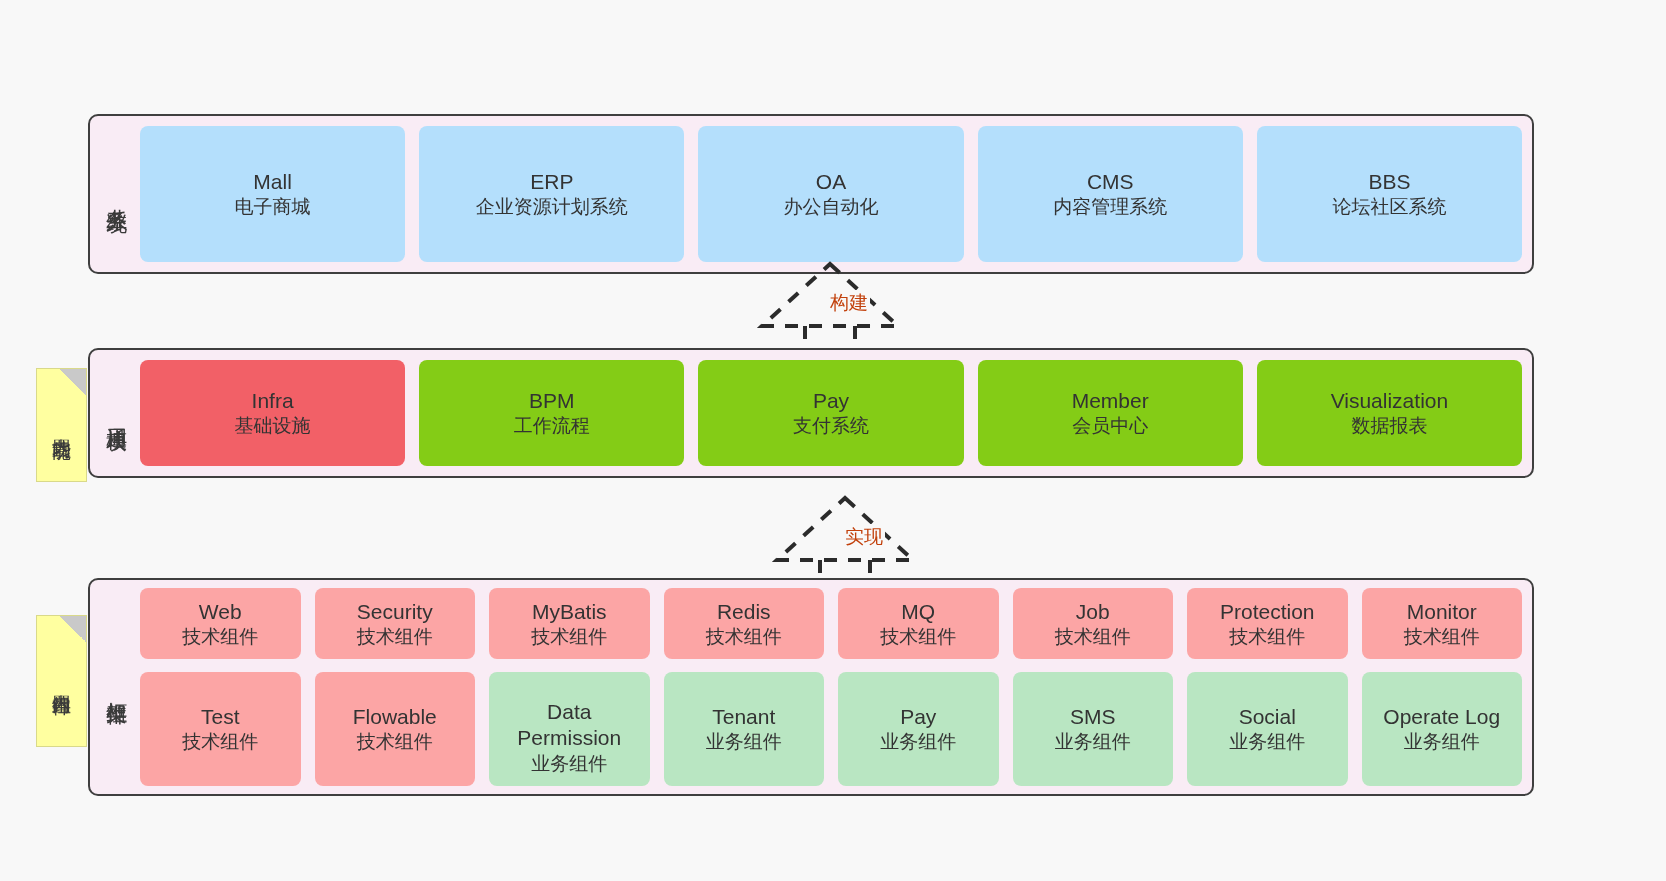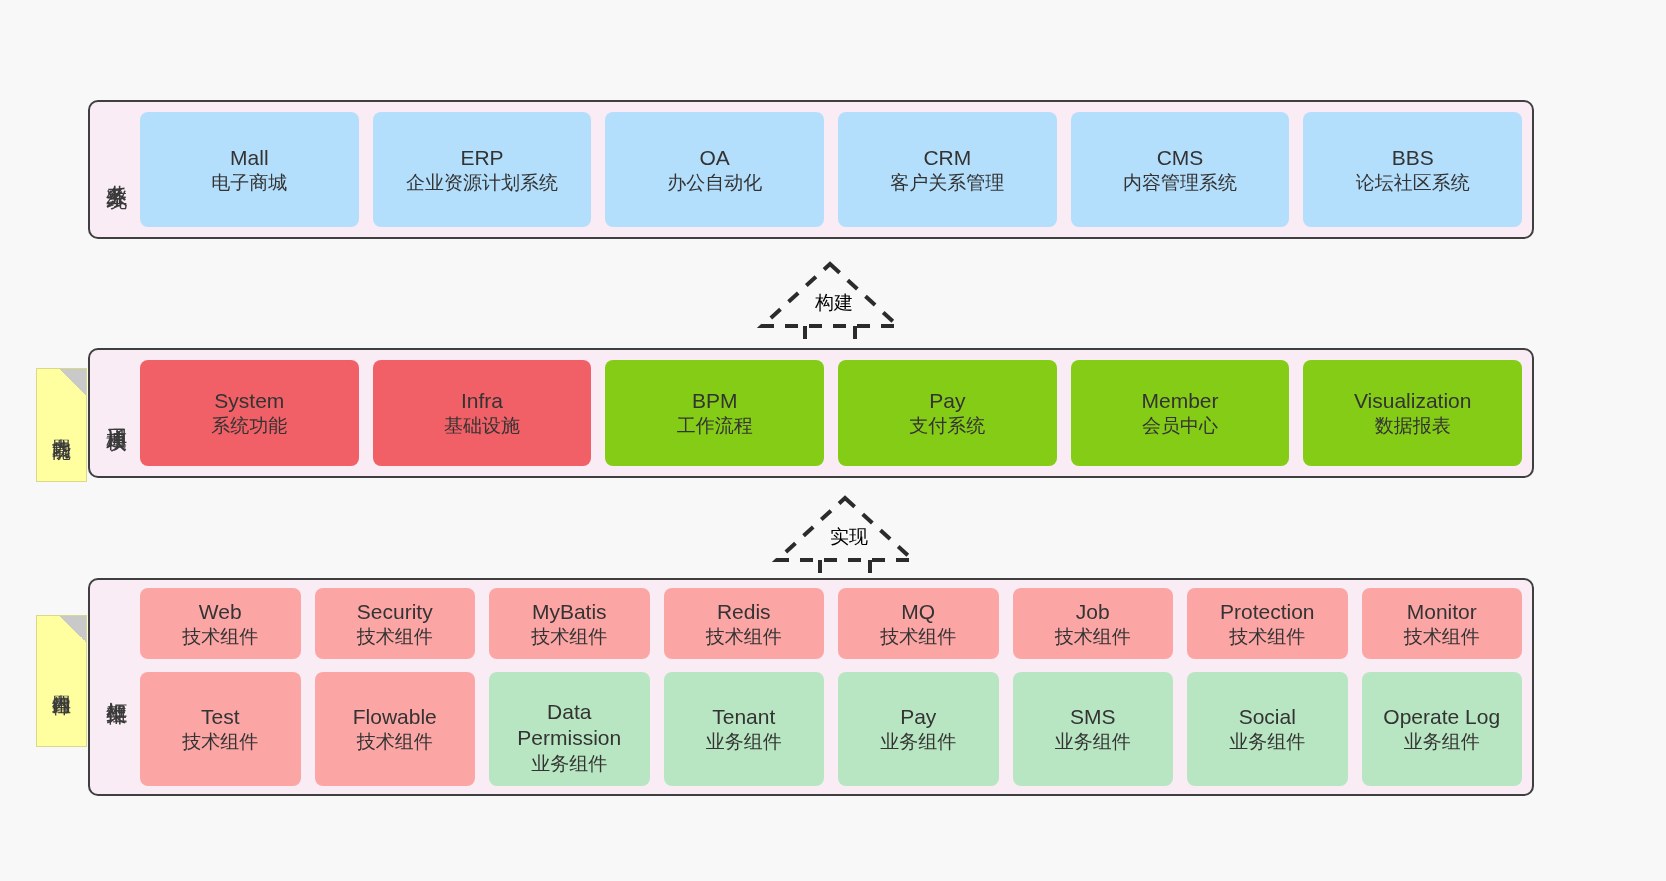--- a/index.html
+++ b/index.html
@@ -122,50 +122,47 @@
   
   .uml-arrow {
     position: absolute;
     width: 150px;
     height: 95px;
   }
   .uml-arrow svg { display: block; }
   .uml-label {
     position: absolute;
     font-size: 19px;
-    color: #000000;
+    color: #c2410c;
     background: #f8f8f8;
     padding: 0 2px;
     white-space: nowrap;
+    margin-left: 15px;
   }
 </style>
 </head>
 <body>
 
 <div id="canvas">
 
-  <div class="layer" id="layer-business" style="left:88px; top:100px; width:1446px; height:139px;">
+  <div class="layer" id="layer-business" style="left:88px; top:114px; width:1446px; height:160px;">
     <div class="layer-title">业务系统</div>
     <div class="layer-body">
       <div class="row" style="padding:2px 0;">
         <div class="node n-blue">
           <div class="node-main">Mall</div>
           <div class="node-sub">电子商城</div>
         </div>
         <div class="node n-blue">
           <div class="node-main">ERP</div>
           <div class="node-sub">企业资源计划系统</div>
         </div>
         <div class="node n-blue">
           <div class="node-main">OA</div>
           <div class="node-sub">办公自动化</div>
-        </div>
-        <div class="node n-blue">
-          <div class="node-main">CRM</div>
-          <div class="node-sub">客户关系管理</div>
         </div>
         <div class="node n-blue">
           <div class="node-main">CMS</div>
           <div class="node-sub">内容管理系统</div>
         </div>
         <div class="node n-blue">
           <div class="node-main">BBS</div>
           <div class="node-sub">论坛社区系统</div>
         </div>
       </div>
@@ -185,24 +182,20 @@
 
   <div class="sticky" style="left:36px; top:368px; width:51px; height:114px;">
     <div class="fold"></div>
     <span>内置功能</span>
   </div>
 
   <div class="layer" id="layer-common" style="left:88px; top:348px; width:1446px; height:130px;">
     <div class="layer-title">通用模块</div>
     <div class="layer-body">
       <div class="row" style="padding:2px 0;">
-        <div class="node n-red">
-          <div class="node-main">System</div>
-          <div class="node-sub">系统功能</div>
-        </div>
         <div class="node n-red">
           <div class="node-main">Infra</div>
           <div class="node-sub">基础设施</div>
         </div>
         <div class="node n-pink">
           <div class="node-main">BPM</div>
           <div class="node-sub">工作流程</div>
         </div>
         <div class="node n-pink">
           <div class="node-main">Pay</div>

